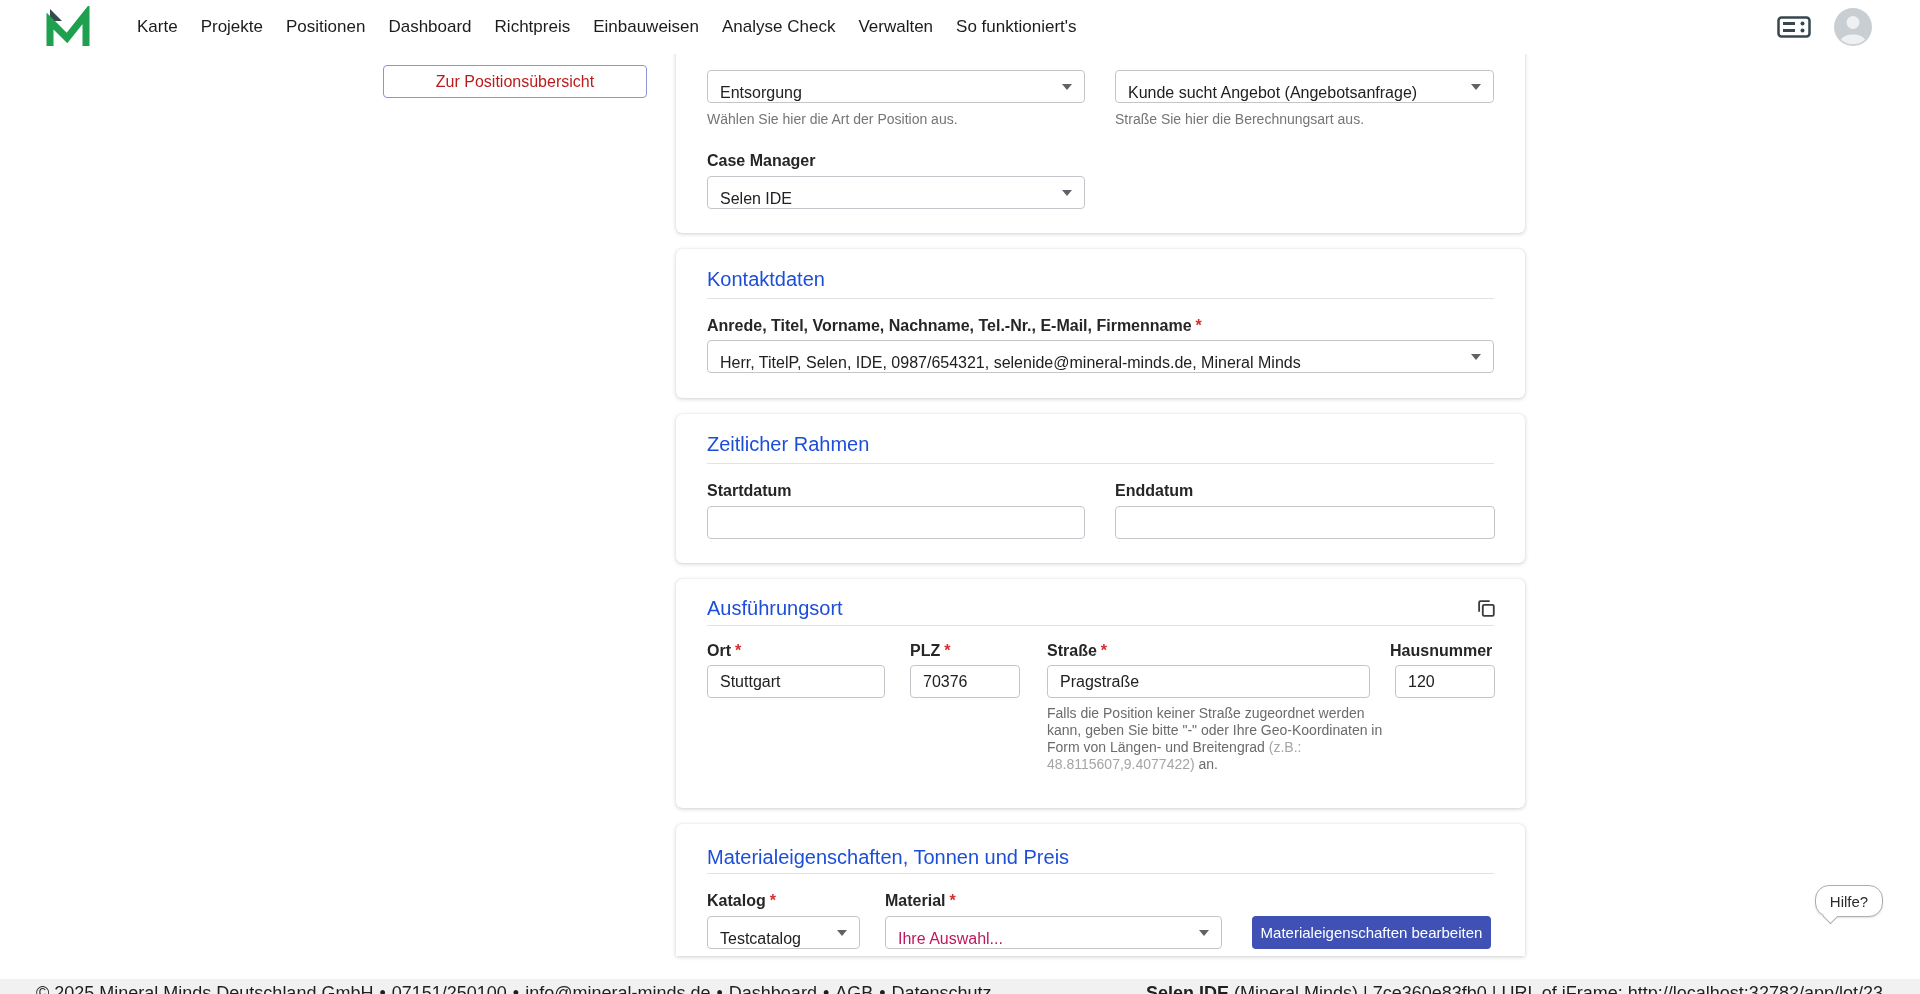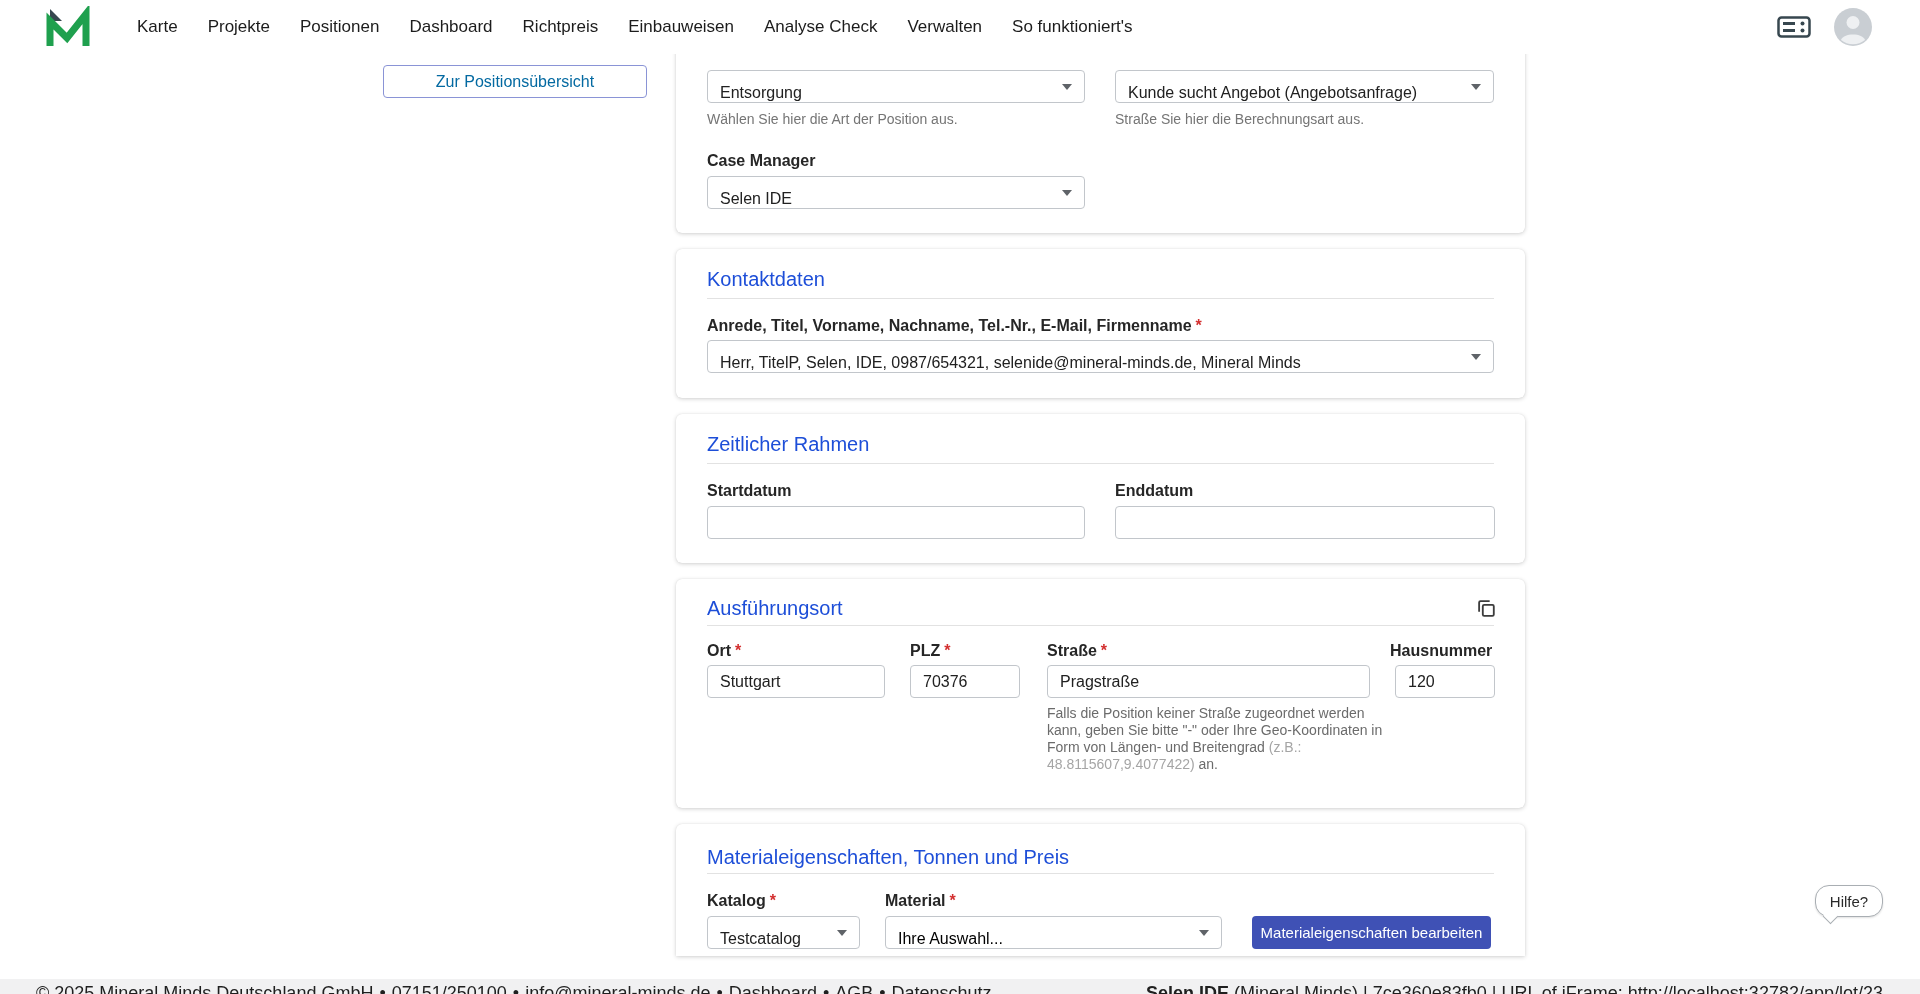--- a/index.html
+++ b/index.html
@@ -2,44 +2,44 @@
 <html><head>
 <meta charset="utf-8">
 <style>
   * { margin:0; padding:0; box-sizing:border-box; }
   html,body { width:1920px; height:994px; background:#fff; font-family:"Liberation Sans", sans-serif; overflow:hidden; }
   .page { position:relative; width:1920px; height:994px; background:#fff; }
 
   
   .navbar { position:absolute; top:0; left:0; width:1920px; height:54px; background:#fff; z-index:30; display:flex; align-items:center; }
   .logo { margin-left:45px; display:flex; align-items:center; cursor:pointer; }
-  .nav-links { display:flex; align-items:center; gap:30px; margin-left:46px;text-align:center; }
+  .nav-links { display:flex; align-items:center; gap:23px; margin-left:46px;text-align:center; }
   .nav-link { font-size:17px; color:#1c1c1c; cursor:pointer; white-space:nowrap; }
   .nav-right { margin-left:auto; margin-right:48px; display:flex; align-items:center; gap:23px; }
   .nav-icon { display:flex; align-items:center; cursor:pointer; }
   .avatar { display:flex; align-items:center; cursor:pointer; }
 
   
   .back-btn { position:absolute; left:383px; top:65px; width:264px; height:33px; background:#fff;
-    border:1px solid #8a94d6; border-radius:4px; color:#0369a1; font-size:16px; font-family:inherit;
+    border:1px solid #8a94d6; border-radius:4px; color:#b91c1c; font-size:16px; font-family:inherit;
     cursor:pointer; text-align:center; z-index:5; }
 
   
   .card { position:absolute; left:676px; width:849px; background:#fff; border-radius:6px;
     box-shadow:0 1px 4px rgba(0,0,0,0.18), 0 0 1px rgba(0,0,0,0.12); }
   .ctitle { position:absolute; font-size:20px; color:#1d4ed8; white-space:nowrap; }
   .divider { position:absolute; left:707px; width:787px; height:1px; background:#e2e2e2; }
   .flabel { position:absolute; font-size:16px; font-weight:bold; color:#262626; white-space:nowrap; }
   .req { color:#d32f2f; margin-left:4px; font-weight:bold; }
   .fhelp { position:absolute; font-size:14px; color:#757575; white-space:nowrap; }
 
   .select { position:absolute; height:33px; background:#fff; border:1px solid #c2c6cb; border-radius:4px;
     display:flex; align-items:center; padding:12px 30px 0 12px; font-size:16px; color:#212121; cursor:pointer; }
   .select-value { white-space:nowrap; overflow:hidden; text-overflow:ellipsis; }
-  .select-value.placeholder { color:#000000; }
+  .select-value.placeholder { color:#be185d; }
   .select-arrow { position:absolute; right:12px; top:50%; margin-top:-3px; width:0; height:0;
     border-left:5px solid transparent; border-right:5px solid transparent; border-top:6px solid #5f6368; }
 
   .tinput { position:absolute; height:33px; border:1px solid #c2c6cb; border-radius:4px; background:#fff;
     padding:0 12px; font-size:16px; color:#212121; font-family:inherit; outline:none; }
 
   .street-help { position:absolute; left:1047px; top:705px; width:352px; font-size:14px; line-height:17px;
     color:#6b6b6b; white-space:normal; }
   .street-help .hint { color:#a5a5a5; }
 

